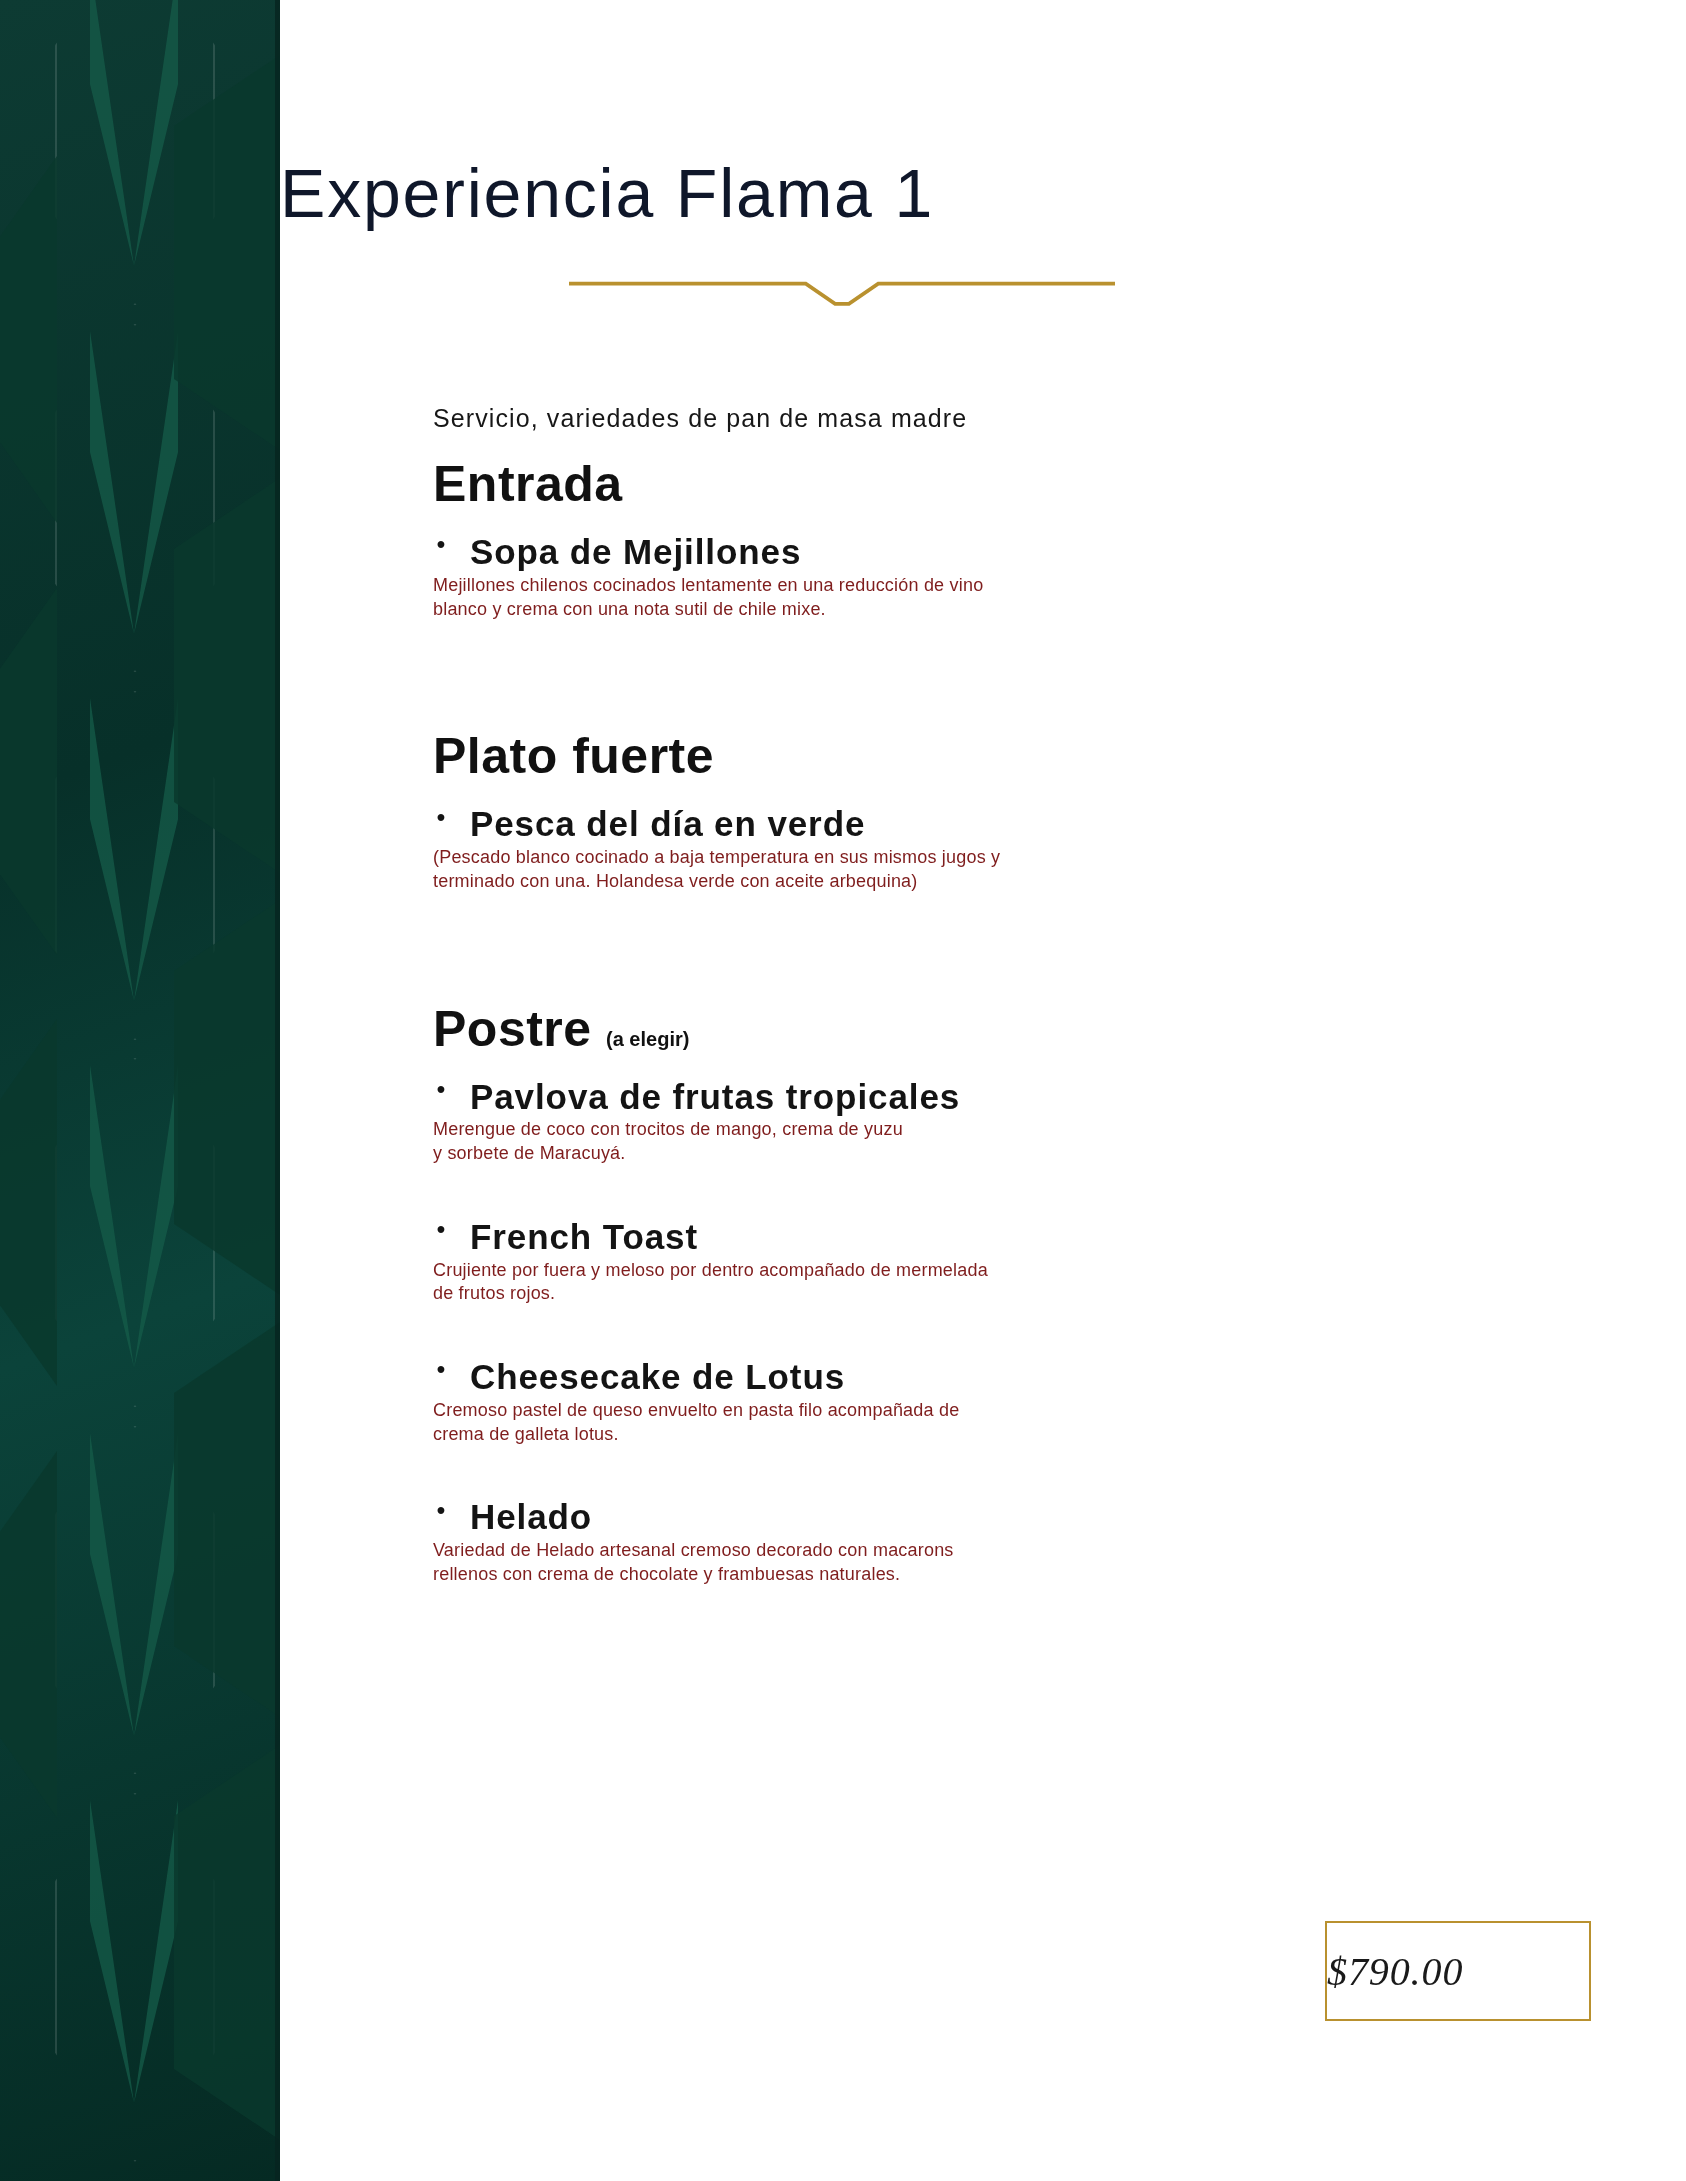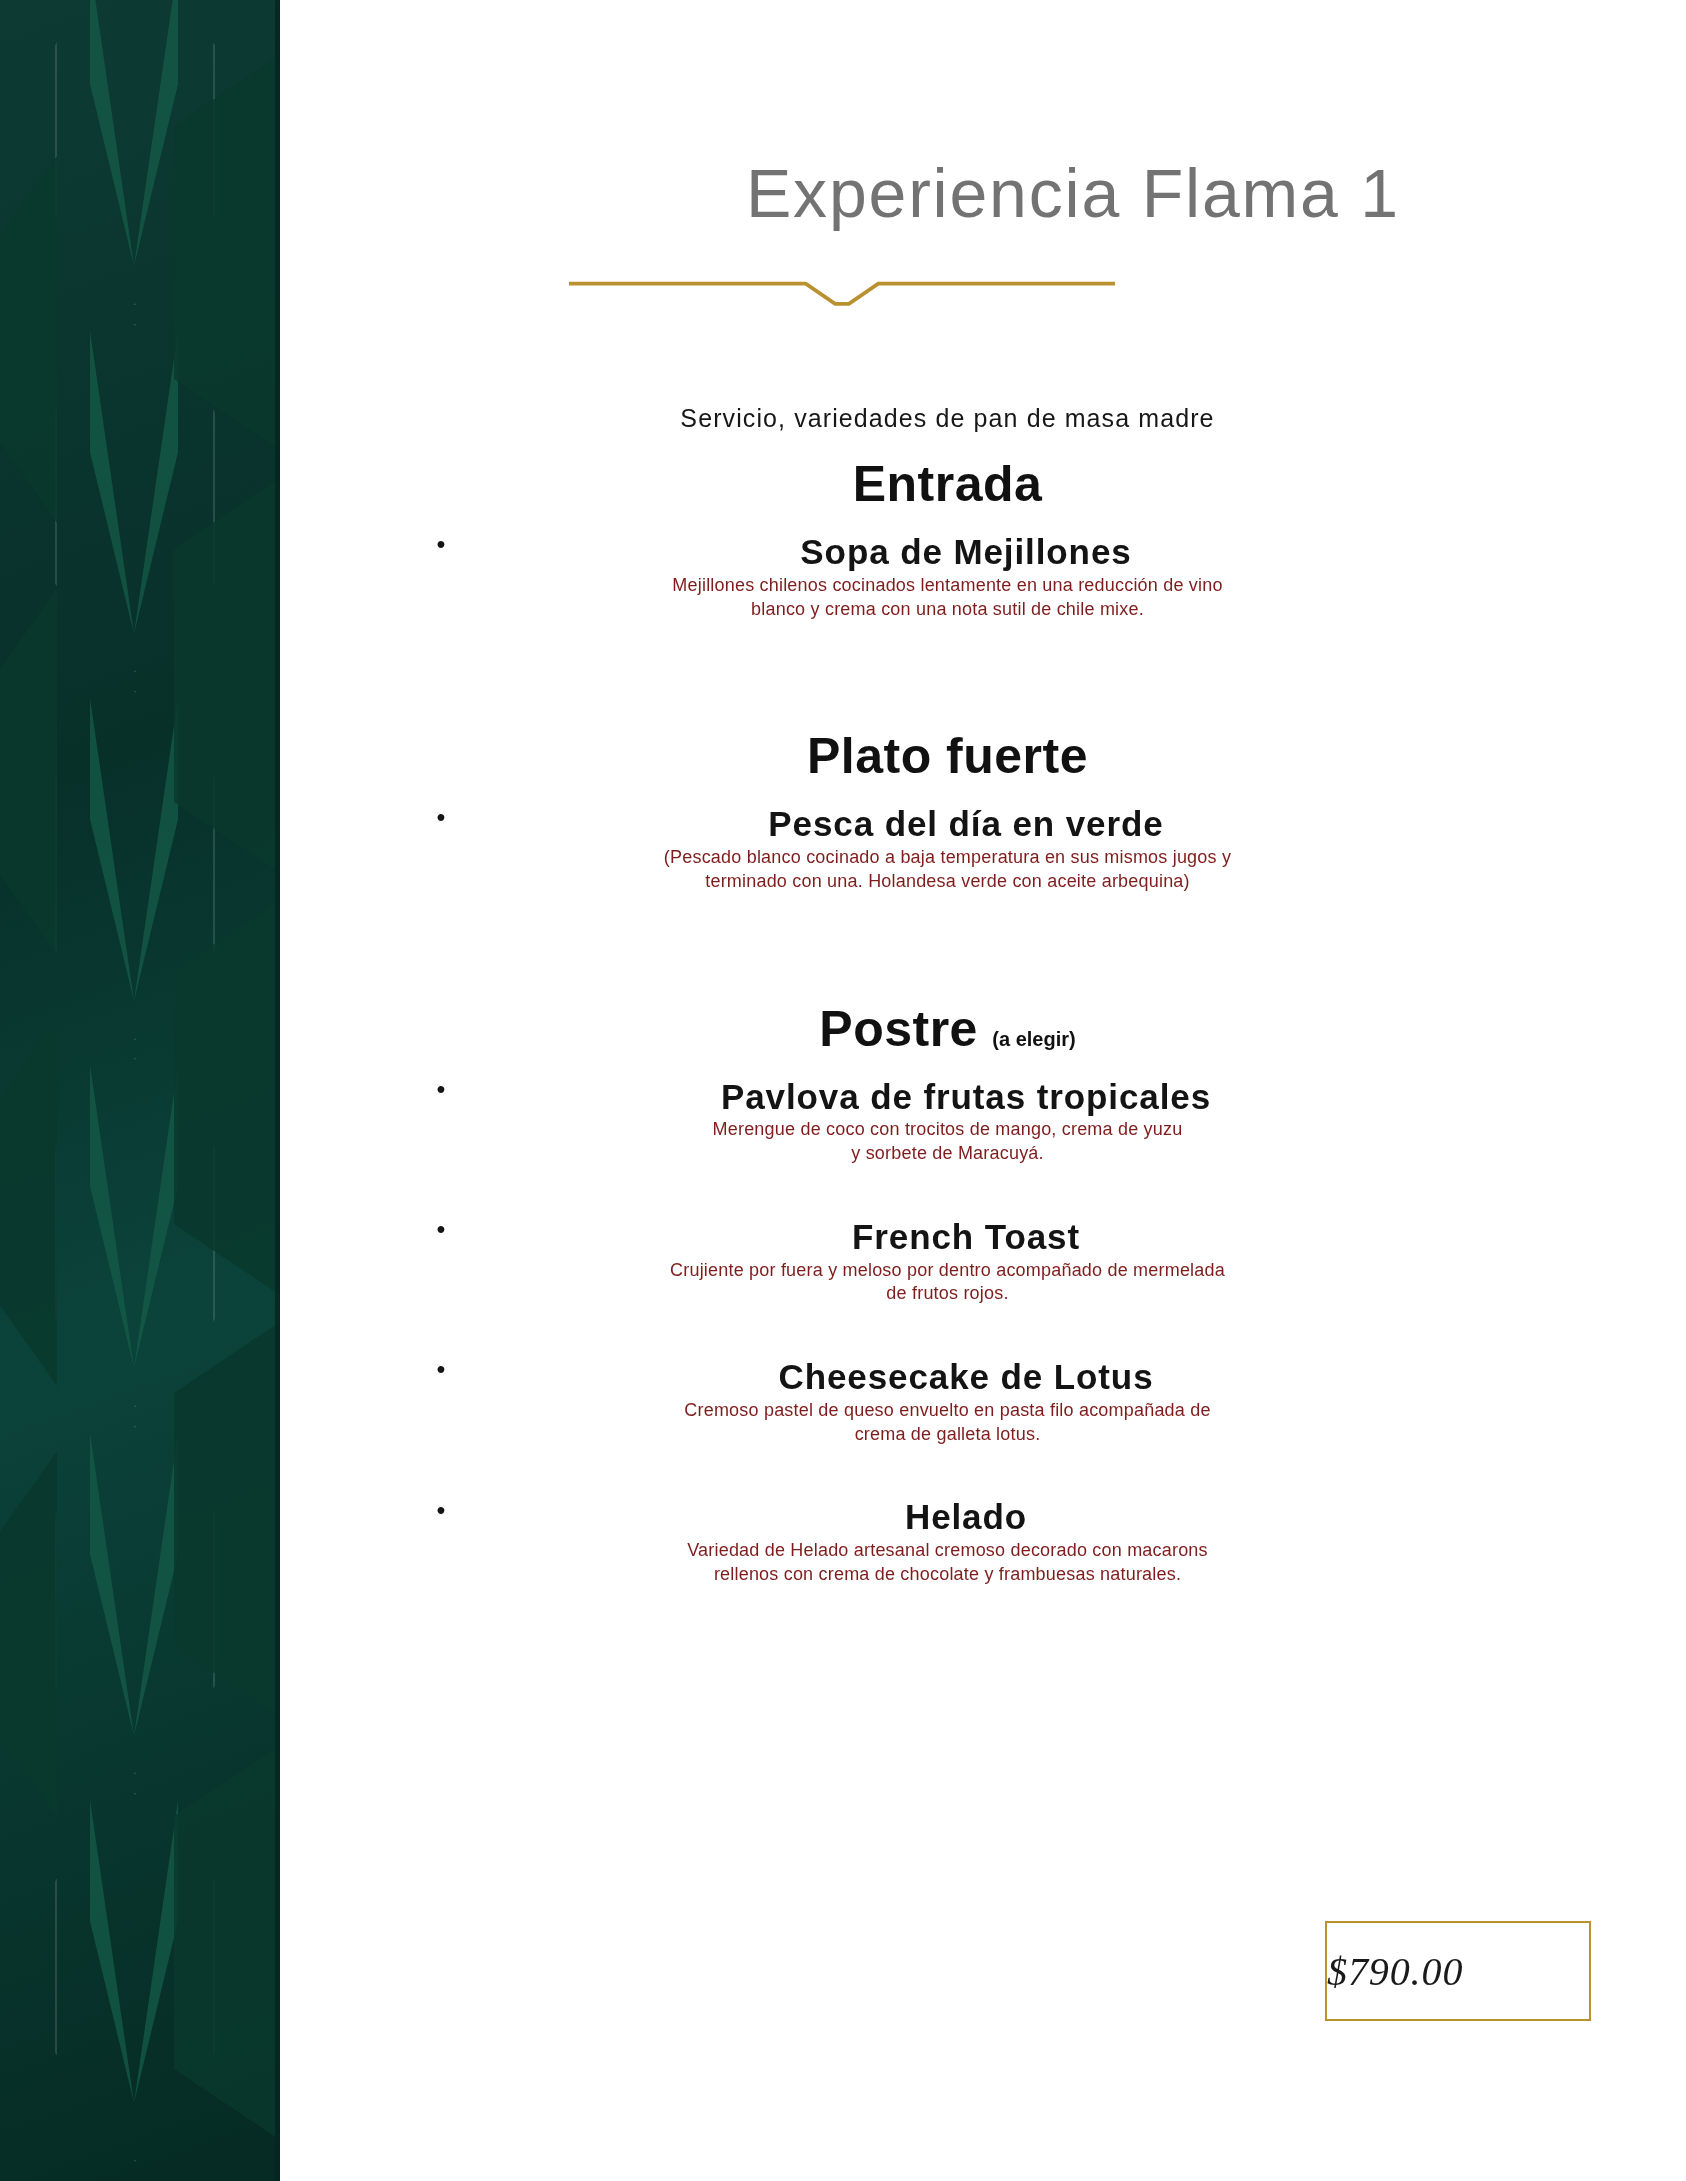--- a/index.html
+++ b/index.html
@@ -56,42 +56,41 @@
     top: 0;
     width: 1407px;
     height: 2182px;
   }
 
   .title {
     position: absolute;
     top: 154px;
     left: 0;
     width: 1120px;
-    text-align: right;
+    text-align: left;
     font-size: 68px;
     font-weight: 300;
     letter-spacing: 1.8px;
-    color: #737373;
+    color: #0f172a;
     font-family: "Liberation Sans", sans-serif;
   }
 
   .title-rule {
     position: absolute;
     top: 280px;
     left: 289px;
     width: 546px;
     height: 27.5px;
   }
 
   .content {
     position: absolute;
     left: 153px;
     top: 404px;
     width: 1029px;
-    text-align: center;
   }
 
   .service-line {
     font-size: 25px;
     letter-spacing: 1.1px;
     color: #171717;
     font-weight: 500;
     margin-bottom: 24px;
   }
 

